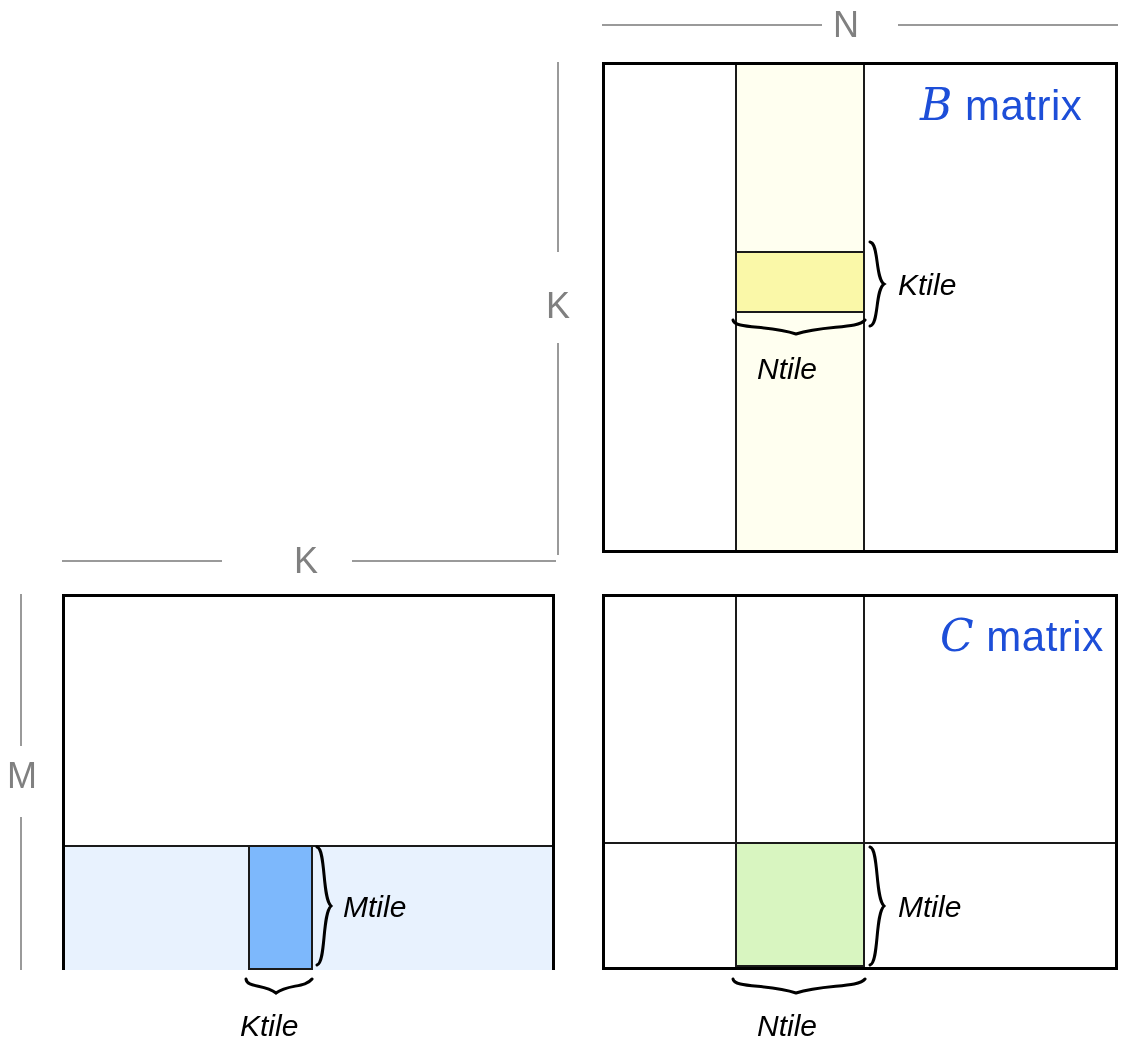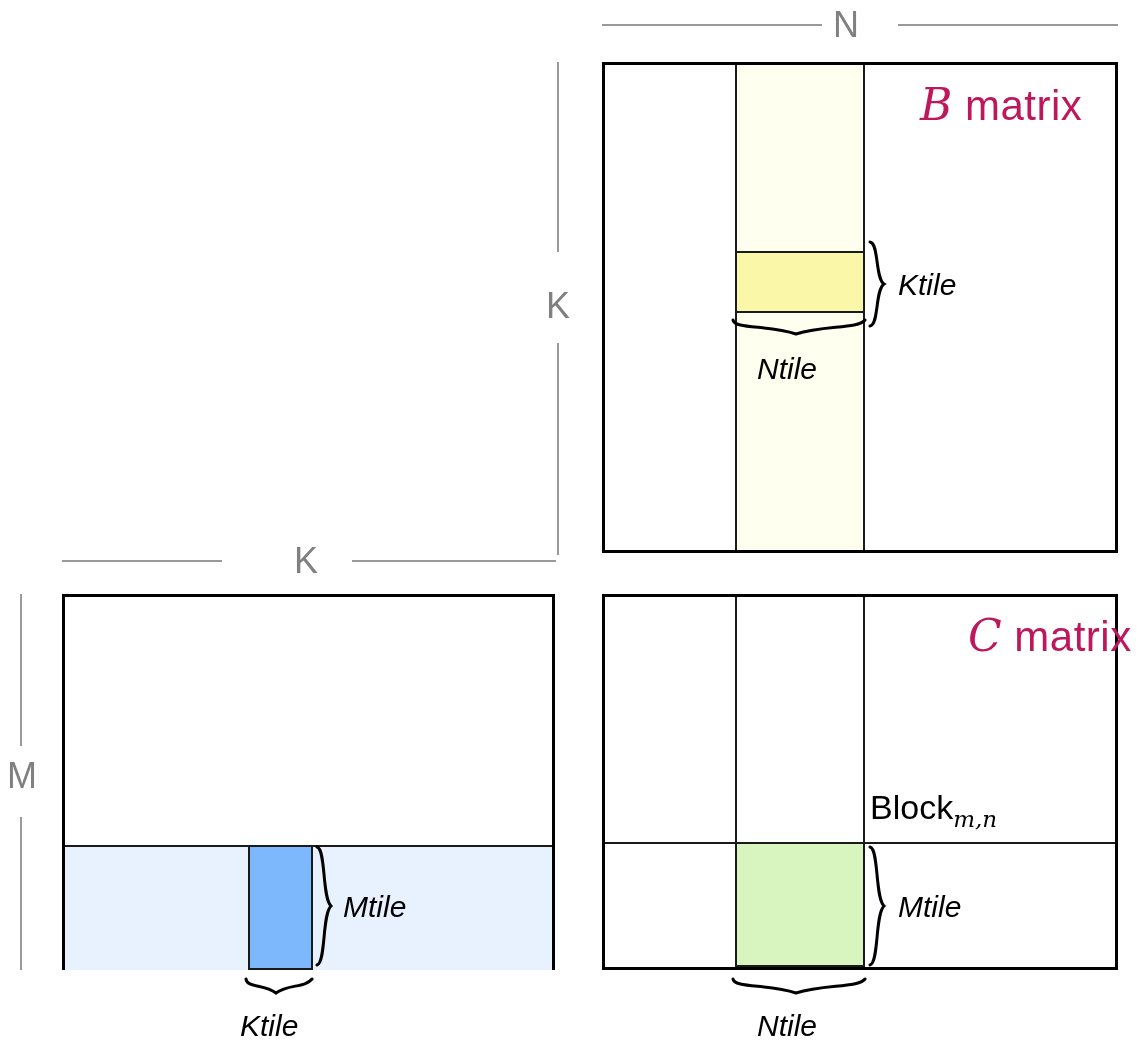--- a/index.html
+++ b/index.html
@@ -36,21 +36,21 @@
     background: #1a1a1a;
   }
   .tile {
     position: absolute;
     box-sizing: border-box;
     border: 2px solid #1a1a1a;
   }
   .matrix-label {
     position: absolute;
     font-size: 42px;
-    color: #be185d;
+    color: #1d4ed8;
     white-space: nowrap;
     letter-spacing: 0.5px;
   }
   .matrix-label .sym {
     font-family: "DejaVu Serif", serif;
     font-style: italic;
     font-size: 44px;
   }
   .block-label {
     position: absolute;
@@ -177,27 +177,24 @@
   <div class="tile-label" style="left:240px; top:1009px;">Ktile</div>
 
   <div class="matrix-box" style="left:602px; top:594px; width:516px; height:376px;">
     <div class="divider-v" style="left:130px; top:0px; height:100%;"></div>
     <div class="divider-v" style="left:258px; top:0px; height:100%;"></div>
     <div class="divider-h" style="left:0px; top:245px; width:100%;"></div>
 
     <div class="tile" style="left:130px; top:245px; width:130px; height:125px; background:#D8F5C0;"></div>
   </div>
 
-  <div class="matrix-label" style="left:968px; top:610px;text-align:center;">
+  <div class="matrix-label" style="left:940px; top:610px;text-align:center;">
     <span class="sym">C</span><span> matrix</span>
   </div>
 
-  <div class="block-label" style="left:870px; top:788px;">
-    <span>Block</span><span class="sub">m,n</span>
-  </div>
 
   <svg class="brace" style="left:866px; top:845px;" width="30" height="122" viewBox="0 0 30 122">
     <path d="M 4 2 C 13 4 9 53 18 61 C 9 69 13 118 4 120" fill="none" stroke="#000000" stroke-width="3" stroke-linecap="round"></path>
   </svg>
   <div class="tile-label" style="left:898px; top:890px;">Mtile</div>
 
   <svg class="brace" style="left:730px; top:975px;" width="138" height="30" viewBox="0 0 138 30">
     <path d="M 3 4 C 4 13 38 9 66 18 C 94 9 128 13 135 4" fill="none" stroke="#000000" stroke-width="3" stroke-linecap="round"></path>
   </svg>
   <div class="tile-label" style="left:757px; top:1009px;">Ntile</div>

